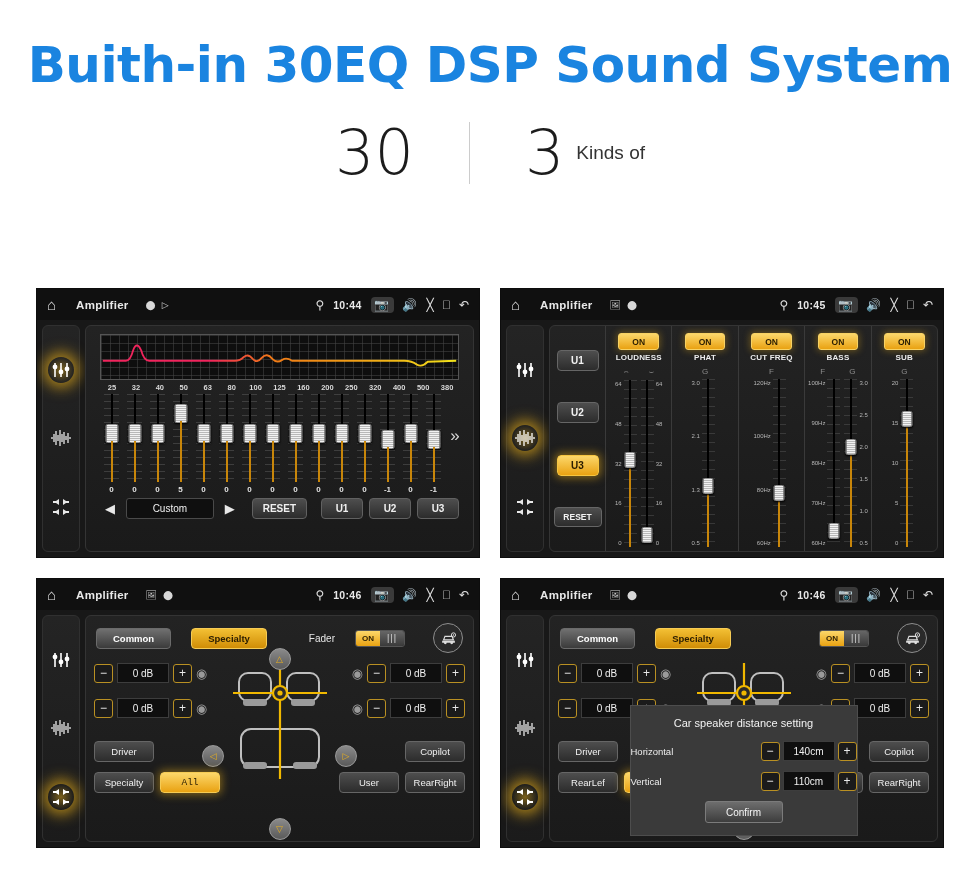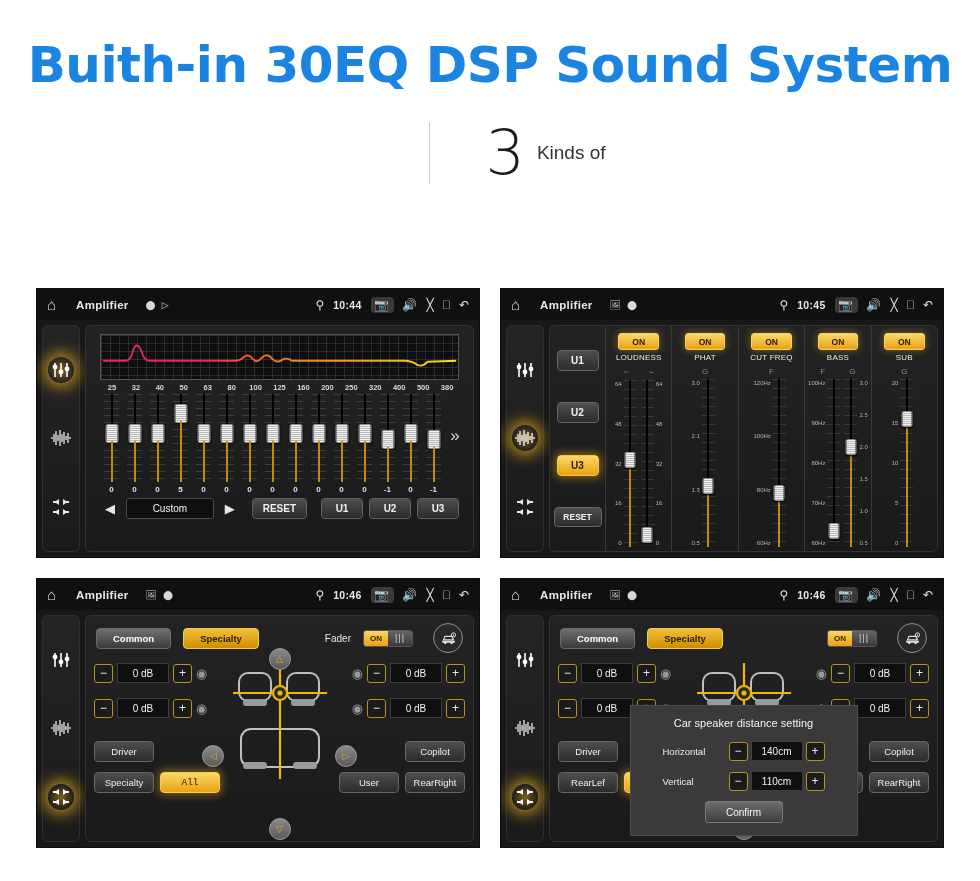--- a/index.html
+++ b/index.html
@@ -190,39 +190,39 @@
   .xo-cols { flex:1; display:flex; }
   .xo-col { flex:1; border-right:1px solid #3a3a3a; padding:7px 2px 4px; display:flex; flex-direction:column; align-items:center; }
   .xo-col:last-child { border-right:none; }
   .onbtn {
     background:linear-gradient(180deg,#fcd76a,#e9a212);
     border:1px solid #f7d264; border-radius:3px;
     color:#2a1d00; font-size:8.5px; font-weight:bold;
     padding:2.5px 13px;
     box-shadow:0 0 7px 1px rgba(240,180,25,.35);
   }
-  .xo-name { color:#ececec; font-size:8px; font-weight:normal; margin-top:3px; letter-spacing:.2px;}
+  .xo-name { color:#ececec; font-size:8px; font-weight:bold; margin-top:3px; letter-spacing:.2px;}
   .xo-sub { color:#8d8d8d; font-size:8px; margin-top:5px; display:flex; gap:26px; }
   .xo-sliders { display:flex; gap:4px; margin-top:3px; flex:1; }
   .xos { display:flex; align-items:stretch; gap:2px; position:relative; }
   .xos-scale { display:flex; flex-direction:column; justify-content:space-between; color:#b5b5b5; font-size:6px; text-align:right; padding:1px 0; }
   .xos-scale.r { text-align:left; }
   .xos-track {
     width:13px; position:relative;
     background: repeating-linear-gradient(to bottom, rgba(120,120,120,.3) 0 1px, transparent 1px 9px);
   }
   .xos-thumb {
     position:absolute; left:50%; transform:translateX(-50%);
     width:11px; height:16px; border-radius:2px;
     background: repeating-linear-gradient(to bottom,#f2f2f2 0 1px,#b9b9b9 1px 2px);
     border:1px solid #8e8e8e; box-shadow:0 1px 2px #000;
   }
 
   
-  .bal-top { display:flex; align-items:center; padding:7px 10px 0 10px; gap:12px; position:relative; }
+  .bal-top { display:flex; align-items:center; padding:7px 10px 0 10px; gap:20px; position:relative; }
   .tab {
     padding:4px 16px; border-radius:4px; font-size:9.5px; font-weight:bold;
     background:linear-gradient(180deg,#707070,#3b3b3b); border:1px solid #6b6b6b; color:#fff;
   }
   .tab.on {
     background:linear-gradient(180deg,#f3c034,#d08d06); border-color:#f5cb55; color:#2a1d00;
   }
   .fader-lbl { color:#e6e6e6; font-size:10px; margin-left:auto; }
   .toggle {
     display:flex; border:1px solid #555; border-radius:3px; overflow:hidden; height:17px;
@@ -263,36 +263,37 @@
   .seatwrap { position:absolute; left:50%; transform:translateX(-50%); top:6px; width:110px; height:140px; }
 
   
   .dialog {
     position:absolute; left:50%; transform:translateX(-50%);
     top: 52px; width: 228px;
     background:#3a3a3a; border:1px solid #4d4d4d;
     padding:11px 0 12px; z-index:9;
   }
   .dlg-title { color:#f2f2f2; font-size:11px; text-align:center; margin-bottom:12px; }
-  .dlg-row { display:flex; align-items:center; justify-content:center; gap:10px; margin-bottom:10px; }
+  .dlg-row { display:flex; align-items:center; justify-content:space-between; gap:10px; margin-bottom:10px; }
   .dlg-lbl { color:#ededed; font-size:9.5px; width:56px; }
   .dlg-step { display:flex; align-items:center; gap:3px; }
   .dlg-confirm {
     display:block; margin:4px auto 0; width:78px; padding:4.5px 0; text-align:center;
     background:linear-gradient(180deg,#6e6e6e,#3d3d3d); border:1px solid #7b7b7b;
     border-radius:3px; color:#f5f5f5; font-size:10px;
   }
 </style>
 </head>
 <body>
 
 <div class="hero-title">Buith-in 30EQ DSP Sound System</div>
 
 <div class="stats">
   <div class="stat">
+    <div class="stat-num">30</div>
   </div>
   <div class="stat-div"></div>
   <div class="stat">
     <div class="stat-num">3</div>
     <div class="stat-txt">
       <div>Kinds of</div>
     </div>
   </div>
 </div>
 

